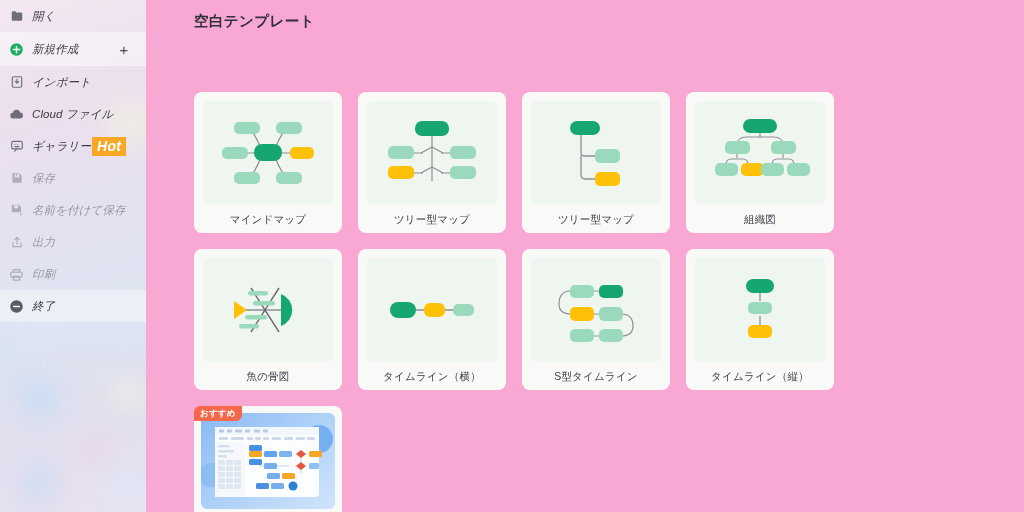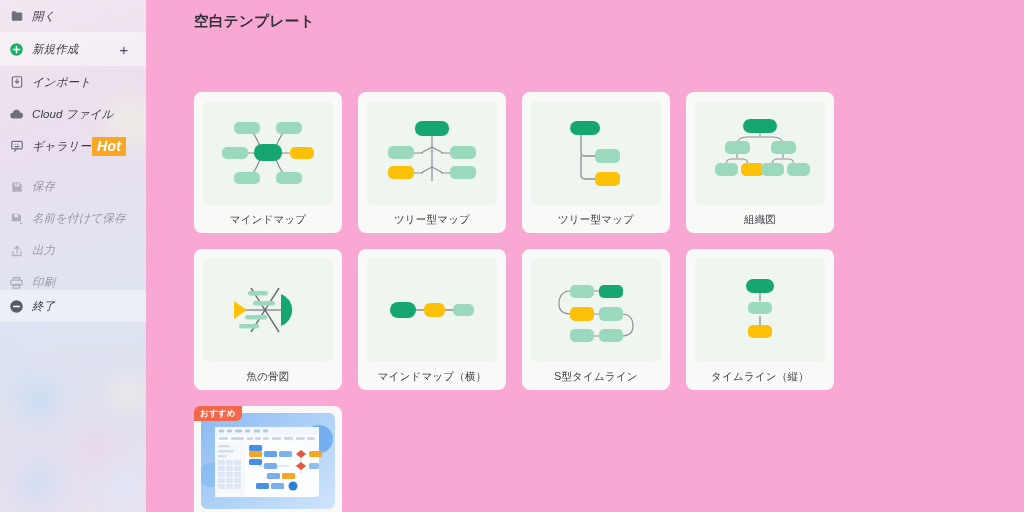--- a/index.html
+++ b/index.html
@@ -25,21 +25,21 @@
 
   .sb-list { position: relative; z-index: 3; padding-top: 0px; font-style: italic; }
   .sb-item {
     display: flex; align-items: center;
     height: 32px; padding-left: 9px;
     font-size: 11.5px; color: #3b3b45;
     letter-spacing: .1px; white-space: nowrap;
     position: relative;
   }
   .sb-item.hl { background: rgba(255,255,255,.42); }
-  .sb-item.dim { color: #9a96a4; align-items: flex-end; }
+  .sb-item.dim { color: #9a96a4; }
   .sb-ico {
     width: 15px; height: 15px; margin-right: 8px;
     display: inline-flex; align-items: center; justify-content: center;
     flex: 0 0 15px;
   }
   .sb-plus {
     position: absolute; right: 18px; top: 50%; transform: translateY(-50%);
     font-size: 15px; color: #4a4a55; line-height: 1; font-weight: 300;
   }
   .hot-badge {
@@ -342,21 +342,21 @@
           <svg width="130" height="104" viewBox="0 0 130 104">
             <g stroke="#8e8e96" stroke-width="1.3">
               <path d="M47 52 H58"></path>
                 <path d="M75 52 H86"></path>
             </g>
             <rect x="23" y="44" width="26" height="16" rx="8" fill="#16a771"></rect>
             <rect x="57" y="45" width="21" height="14" rx="6" fill="#ffc107"></rect>
             <rect x="86" y="46" width="21" height="12" rx="5" fill="#9bd9bd"></rect>
           </svg>
         </div>
-        <div class="card-label">マインドマップ（横）</div>
+        <div class="card-label">タイムライン（横）</div>
       </div>
 
       <div class="card">
         <div class="thumb">
           <svg width="130" height="104" viewBox="0 0 130 104">
             <g stroke="#8e8e96" stroke-width="1.2" fill="none">
               <path d="M40 33 Q28 33 28 46 Q28 56 40 56"></path>
               <path d="M90 56 Q102 56 102 68 Q102 78 90 78"></path>
               <path d="M58 33 H68"></path>
                 <path d="M58 56 H68"></path>

